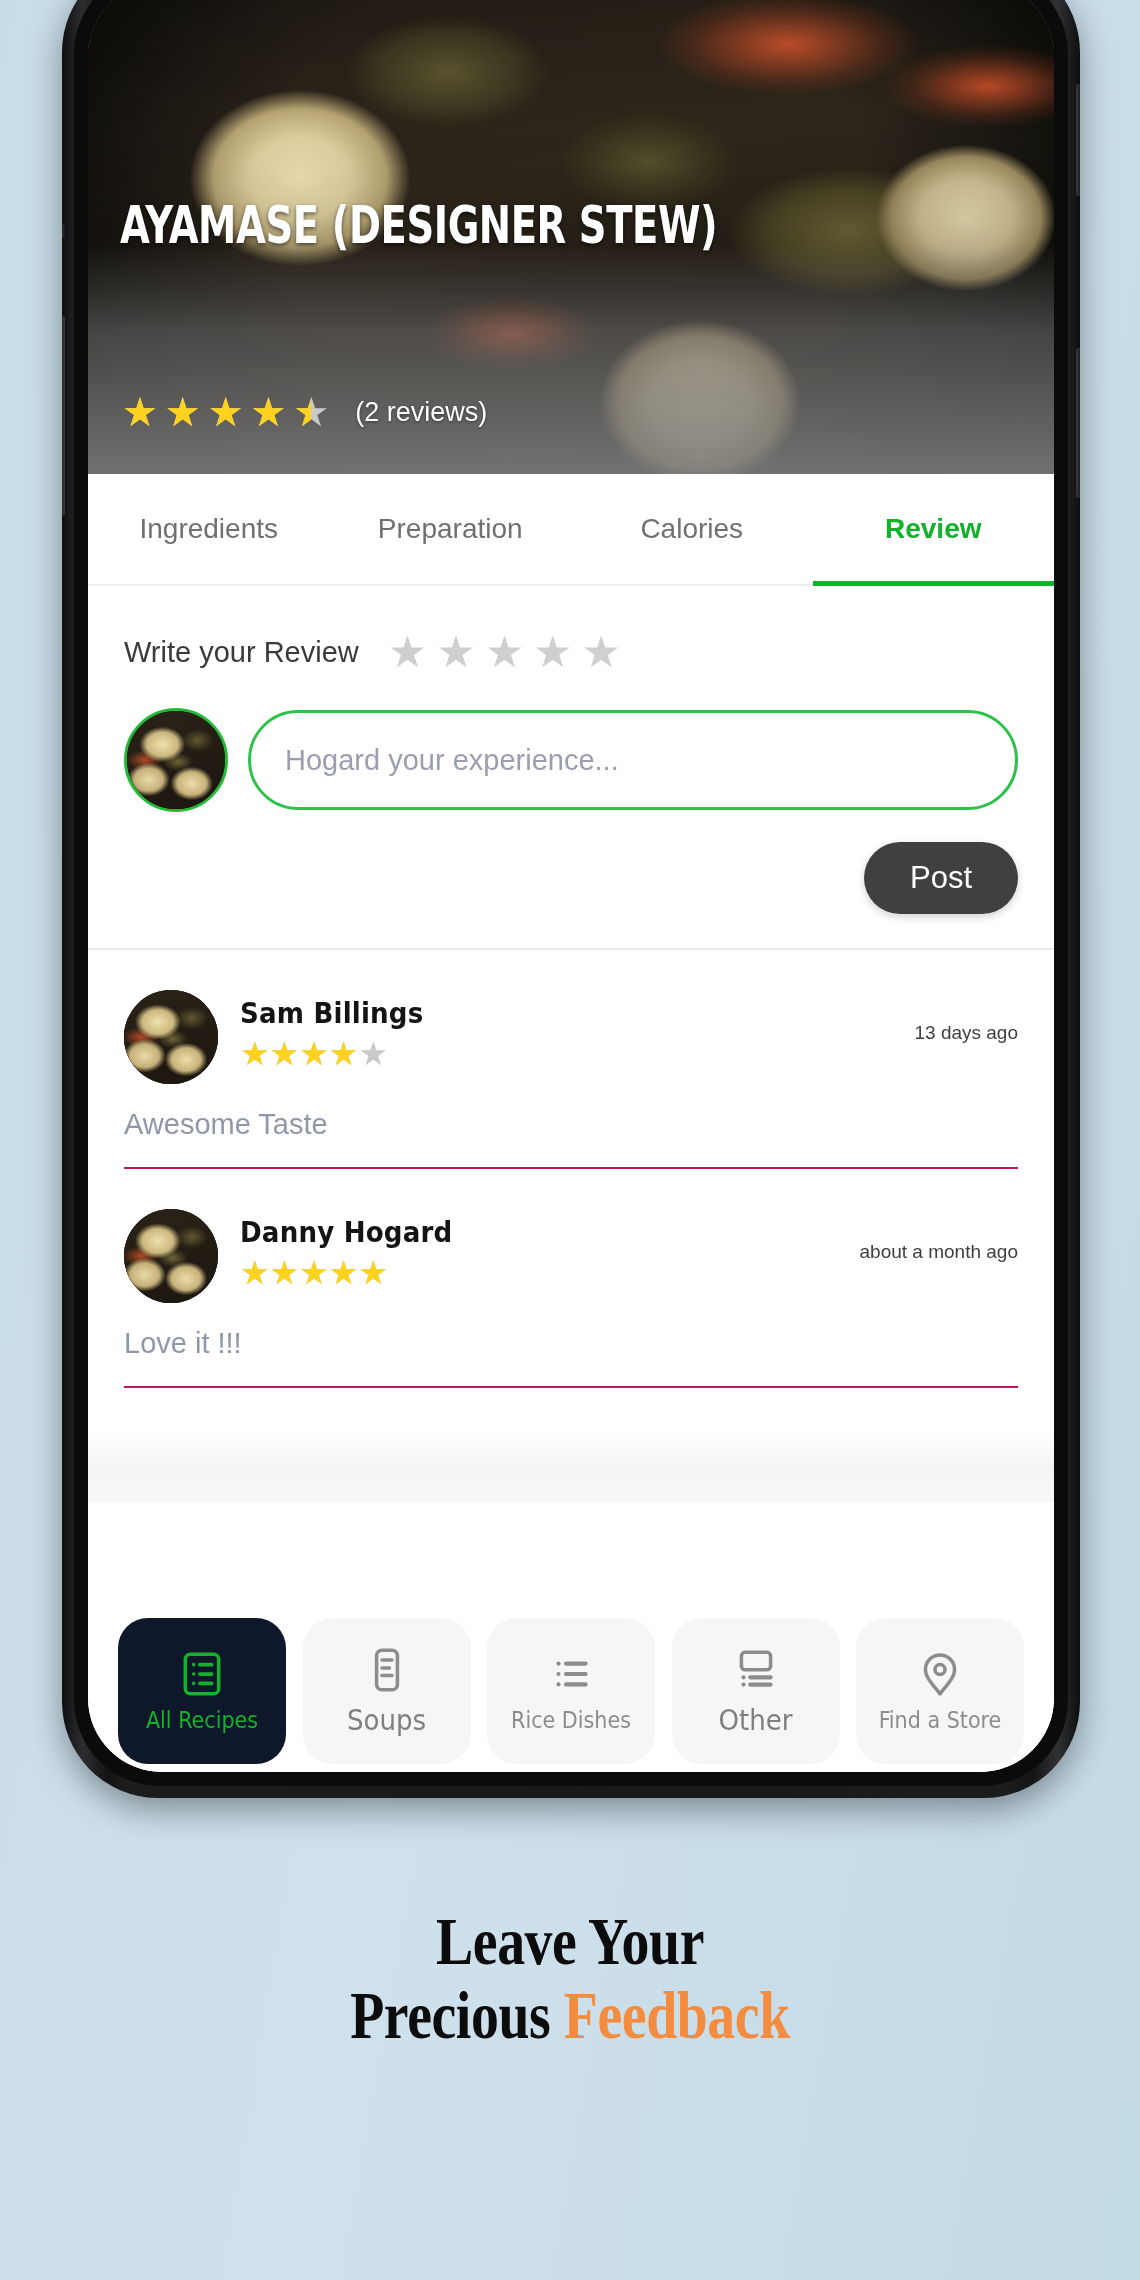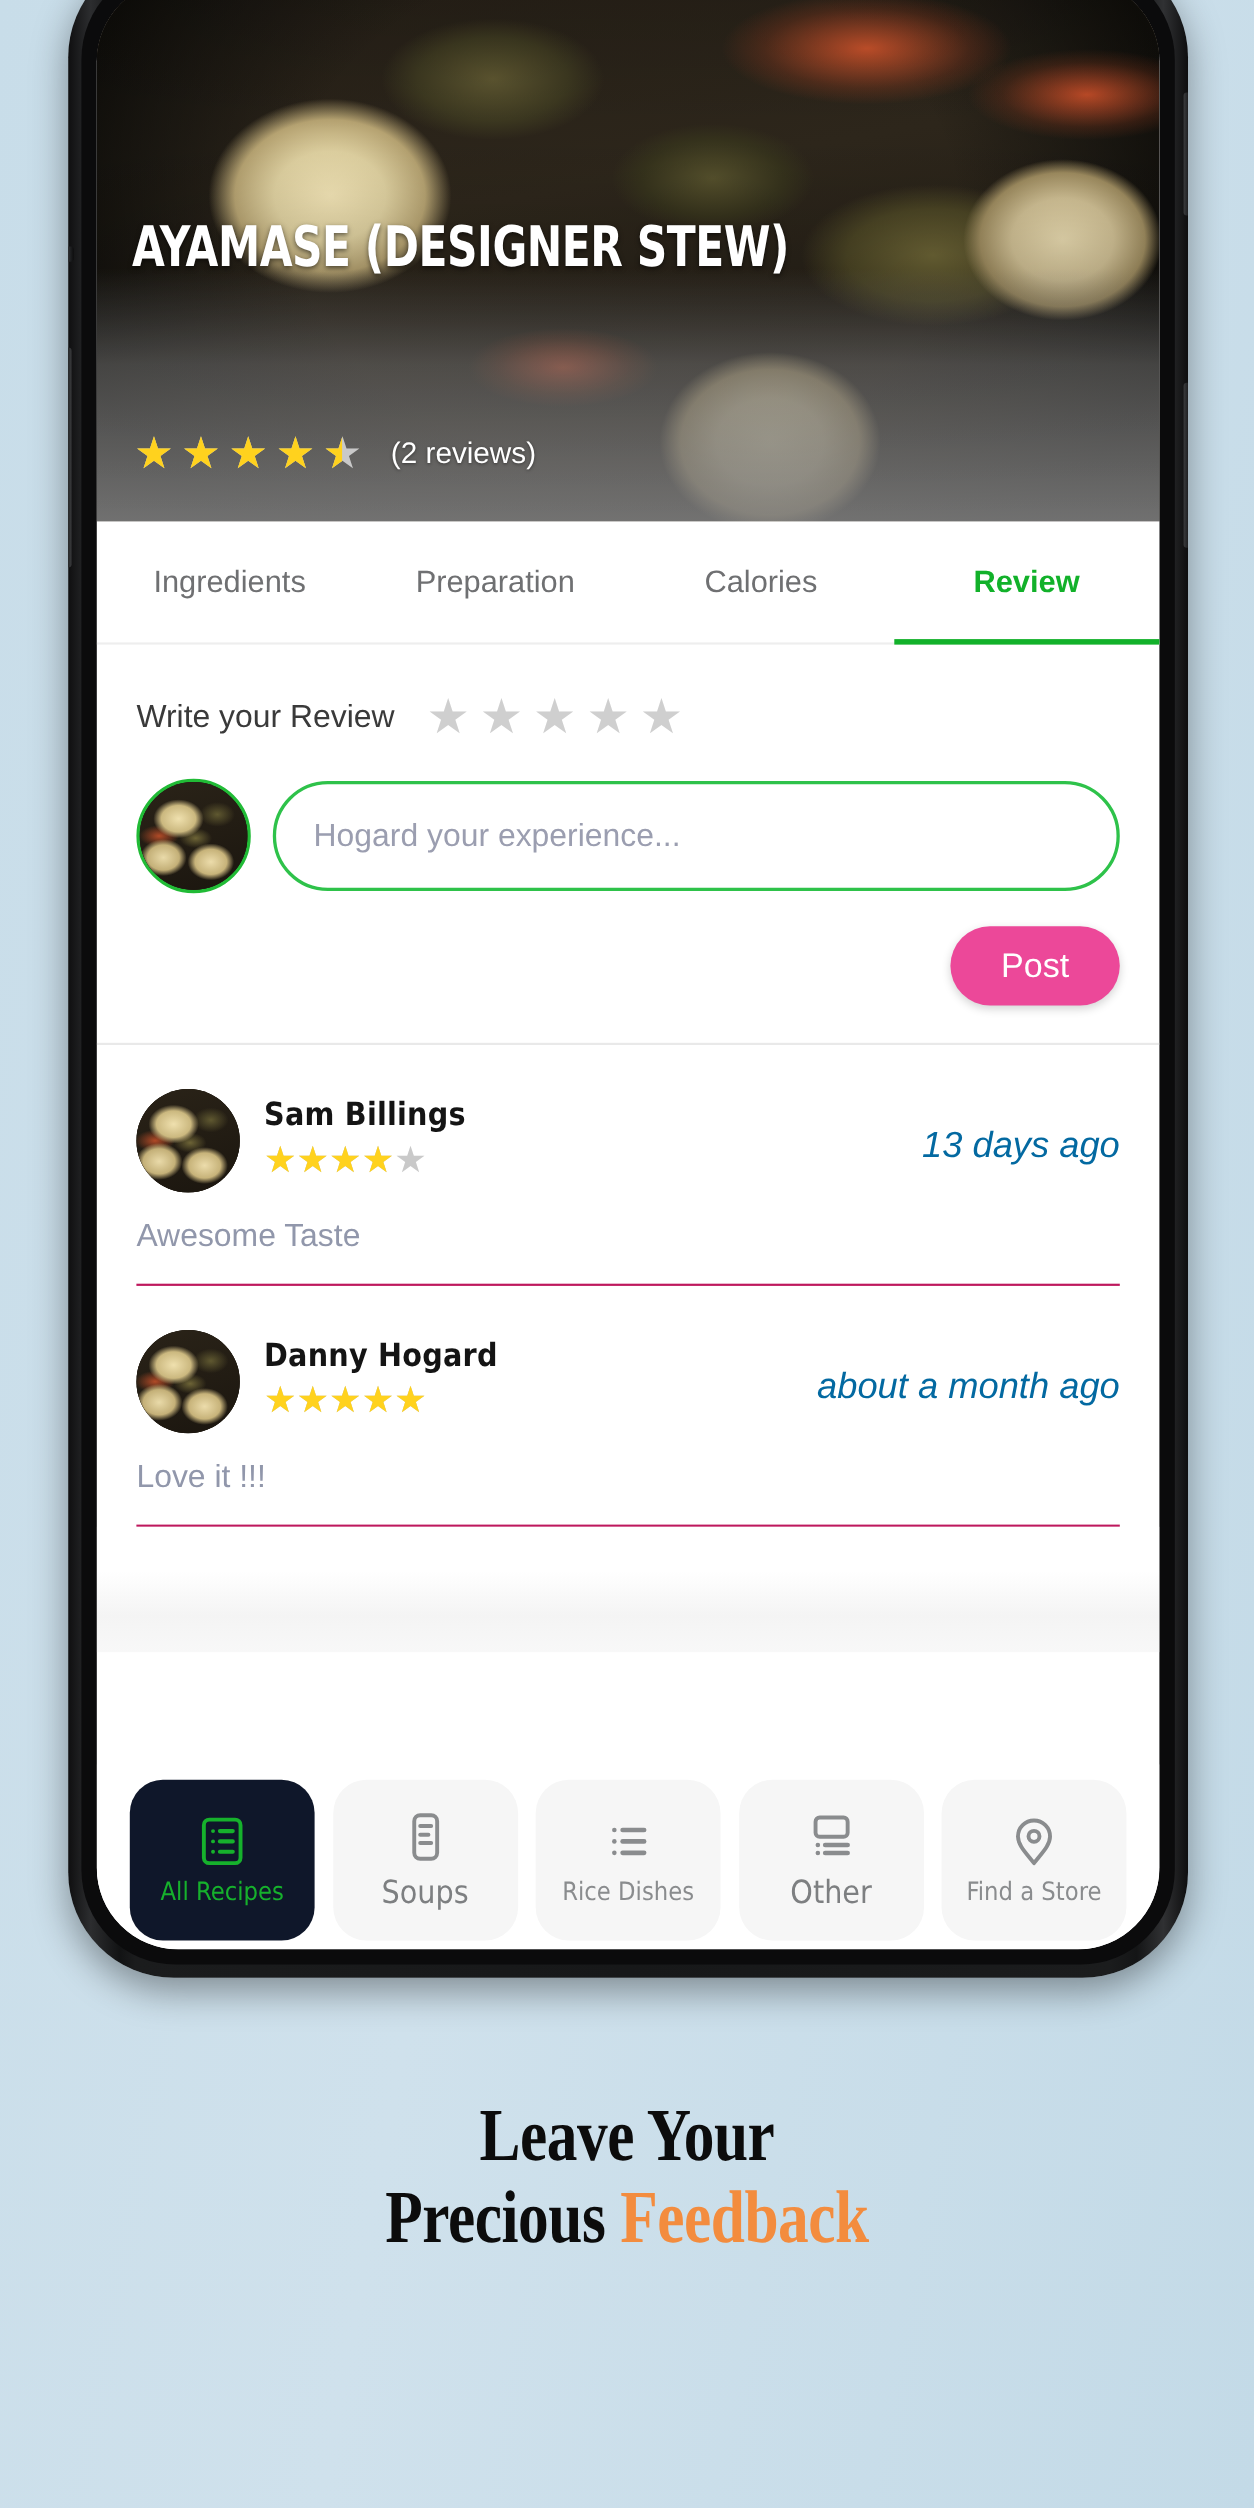--- a/index.html
+++ b/index.html
@@ -248,21 +248,21 @@
   #review-input-placeholder {
     font-size: 29px;
     color: #9b9eb0;
   }
   #post-row {
     display: flex;
     justify-content: flex-end;
     padding: 30px 0 34px 0;
   }
   #post-button {
-    background: #ec4899;
+    background: #404040;
     color: #fff;
     font-size: 31px;
     font-weight: 400;
     border: none;
     border-radius: 50px;
     padding: 18px 46px;
     box-shadow: 0 3px 9px rgba(0,0,0,0.18);
     cursor: pointer;
     font-family: "Liberation Sans", sans-serif;
   }
@@ -287,25 +287,24 @@
     font-size: 29px;
     font-weight: 700;
     color: #141414;
     font-family: "Liberation Sans Narrow", "DejaVu Sans Condensed", "Liberation Sans", sans-serif;
     letter-spacing: 0.2px;
   }
   .review-stars { display: flex; margin-top: 7px; }
   .review-stars .star { font-size: 33px; }
   .review-time {
     margin-left: auto;
-    font-size: 33px;
-    color: #0369a1;
+    font-size: 19px;
+    color: #404040;
     padding-top: 32px;
     white-space: nowrap;
-    font-style: italic;
   }
   .review-text {
     font-size: 29px;
     color: #9197ab;
     padding: 24px 0 8px 0;
   }
 
   
   #bottom-spacer { height: 40px; background: #fff; }
   #bottom-fade {

